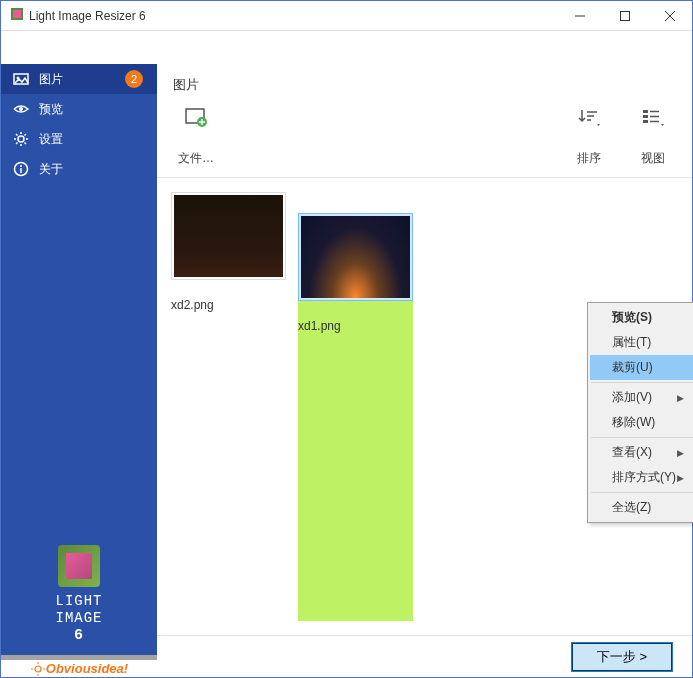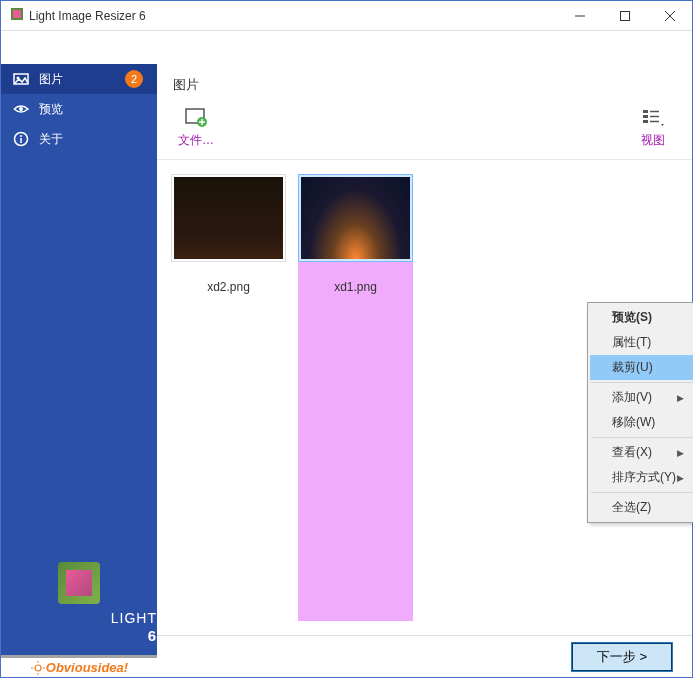--- a/index.html
+++ b/index.html
@@ -31,37 +31,37 @@
 }
 .sidebar-item.active { background: #1e3d8f; }
 .sidebar-item .ico { width: 16px; height: 16px; display: flex; align-items: center; justify-content: center; fill: #fff; }
 .sidebar-item .badge {
   position: absolute; right: 14px;
   background: #f27a1a; color: #fff;
   width: 18px; height: 18px; border-radius: 50%;
   display: flex; align-items: center; justify-content: center;
   font-size: 11px;
 }
-.sidebar-logo { text-align: right; padding-bottom: 10px; }
+.sidebar-logo { text-align: center; padding-bottom: 10px; font-family: Liberation Mono, monospace; }
 .sidebar-logo .brand { font-size: 14px; letter-spacing: 1px; line-height: 1.2; margin-top: 6px; font-weight: 300; }
 .sidebar-logo .brand b { font-weight: bold; font-size: 15px; }
-.footer-strip { height: 22px; background: #fff; display: flex; align-items: center; justify-content: center; border-top: 3px solid #a3a3a3; }
+.footer-strip { height: 22px; background: #fff; display: flex; align-items: center; justify-content: center; border-top: 5px solid #a3a3a3; }
 .footer-strip .obvious { color: #f27a1a; font-style: italic; font-weight: 600; font-size: 13px; }
 .content { flex: 1; display: flex; flex-direction: column; background: #fff; position: relative; }
 .page-title { padding: 12px 16px 6px; font-size: 13px; color: #333; }
 .toolbar { display: flex; align-items: flex-start; padding: 6px 16px 10px; border-bottom: 1px solid #e8e8e8; gap: 18px; }
 .toolbar .tbtn { display: flex; flex-direction: column; align-items: center; justify-content: center; width: 46px; cursor: pointer; }
 .toolbar .tbtn .tico { width: 26px; height: 22px; display: flex; align-items: center; justify-content: center; }
-.toolbar .tbtn .tlabel { font-size: 12px; color: #a21caf; margin-top: 4px; }
+.toolbar .tbtn .tlabel { font-size: 12px; color: #404040; margin-top: 22px; }
 .toolbar .spacer { flex: 1; }
 .gallery { flex: 1; padding: 14px; display: flex; gap: 12px; align-content: flex-start; }
-.thumb { width: 115px; text-align: center; }
+.thumb { width: 115px; }
 .thumb .imgwrap { width: 115px; height: 88px; border: 1px solid #ddd; padding: 2px; background: #fff; }
 .thumb.selected .imgwrap { border: 1px solid #7abaff; background: #cfe8ff; }
-.thumb.selected { background: #f0abfc; }
+.thumb.selected { background: #bef264; margin-top: 21px; }
 .thumb .imgbox { width: 100%; height: 100%; }
 .thumb .fname { margin-top: 18px; font-size: 12px; color: #333; padding-bottom: 4px;}
 .context-menu {
   position: absolute; left: 430px; top: 238px; width: 120px;
   background: #f0f0f0; border: 1px solid #a0a0a0;
   box-shadow: 2px 2px 4px rgba(0,0,0,0.2);
   padding: 2px;
 }
 .context-menu .mi {
   padding: 4px 20px 4px 22px; font-size: 12px; color: #333;
@@ -131,32 +131,51 @@
               <svg viewBox="0 0 16 16">
                 <path d="M1 8 Q8 2 15 8 Q8 14 1 8" fill="none" stroke="#fff" stroke-width="1.5"></path>
                 <circle cx="8" cy="8" r="2" fill="#fff"></circle>
               </svg>
             </span>
           <span>预览</span>
         </div>
         <div class="sidebar-item">
           <span class="ico">
               <svg viewBox="0 0 16 16">
+                <circle cx="8" cy="8" r="3" fill="none" stroke="#fff" stroke-width="1.5"></circle>
+                <g stroke="#fff" stroke-width="1.5">
+                  <line x1="8" y1="1" x2="8" y2="3"></line>
+                  <line x1="8" y1="13" x2="8" y2="15"></line>
+                  <line x1="1" y1="8" x2="3" y2="8"></line>
+                  <line x1="13" y1="8" x2="15" y2="8"></line>
+                  <line x1="3" y1="3" x2="4.5" y2="4.5"></line>
+                  <line x1="11.5" y1="11.5" x2="13" y2="13"></line>
+                  <line x1="13" y1="3" x2="11.5" y2="4.5"></line>
+                  <line x1="4.5" y1="11.5" x2="3" y2="13"></line>
+                </g>
+              </svg>
+            </span>
+          <span>设置</span>
+        </div>
+        <div class="sidebar-item">
+          <span class="ico">
+              <svg viewBox="0 0 16 16">
                 <circle cx="8" cy="8" r="6.5" fill="none" stroke="#fff" stroke-width="1.5"></circle>
                 <circle cx="8" cy="5" r="1" fill="#fff"></circle>
                 <line x1="8" y1="7" x2="8" y2="12" stroke="#fff" stroke-width="1.5"></line>
               </svg>
             </span>
           <span>关于</span>
         </div>
       </div>
       <div class="sidebar-logo">
         <div class="logo-img"></div>
         <div class="brand">
           <div>LIGHT</div>
+          <div>IMAGE</div>
           <b>6</b>
         </div>
       </div>
       <div class="footer-strip">
         <svg class="bulb" viewBox="0 0 16 16">
             <circle cx="8" cy="8" r="3" fill="none" stroke="#f27a1a" stroke-width="1.2"></circle>
             <g stroke="#f27a1a" stroke-width="1">
               <line x1="8" y1="1" x2="8" y2="3"></line>
               <line x1="8" y1="13" x2="8" y2="15"></line>
               <line x1="1" y1="8" x2="3" y2="8"></line>
@@ -179,20 +198,32 @@
                 <line x1="18" y1="12" x2="18" y2="18" stroke="#fff" stroke-width="1.5"></line>
                 <line x1="15" y1="15" x2="21" y2="15" stroke="#fff" stroke-width="1.5"></line>
               </svg>
             </span>
           <span class="tlabel">文件…</span>
         </div>
         <div class="spacer"></div>
         <div class="tbtn">
           <span class="tico">
               <svg width="24" height="20" viewBox="0 0 24 20">
+                <path d="M5 3 L5 14 M2 11 L5 14 L8 11" fill="none" stroke="#555" stroke-width="1.5"></path>
+                <line x1="10" y1="5" x2="20" y2="5" stroke="#555" stroke-width="1.5"></line>
+                <line x1="10" y1="9" x2="17" y2="9" stroke="#555" stroke-width="1.5"></line>
+                <line x1="10" y1="13" x2="14" y2="13" stroke="#555" stroke-width="1.5"></line>
+                <path d="M20 17 L23 17 L21.5 19 Z" fill="#555"></path>
+              </svg>
+            </span>
+          <span class="tlabel">排序</span>
+        </div>
+        <div class="tbtn">
+          <span class="tico">
+              <svg width="24" height="20" viewBox="0 0 24 20">
                 <rect x="2" y="3" width="5" height="3" fill="#555"></rect>
                 <line x1="9" y1="4.5" x2="18" y2="4.5" stroke="#555" stroke-width="1.5"></line>
                 <rect x="2" y="8" width="5" height="3" fill="#555"></rect>
                 <line x1="9" y1="9.5" x2="18" y2="9.5" stroke="#555" stroke-width="1.5"></line>
                 <rect x="2" y="13" width="5" height="3" fill="#555"></rect>
                 <line x1="9" y1="14.5" x2="18" y2="14.5" stroke="#555" stroke-width="1.5"></line>
                 <path d="M20 17 L23 17 L21.5 19 Z" fill="#555"></path>
               </svg>
             </span>
           <span class="tlabel">视图</span>

